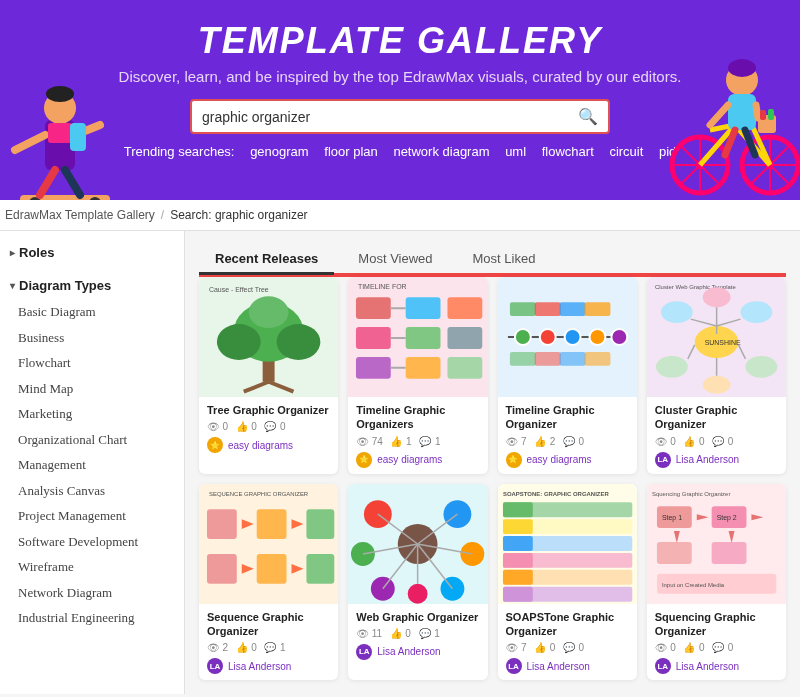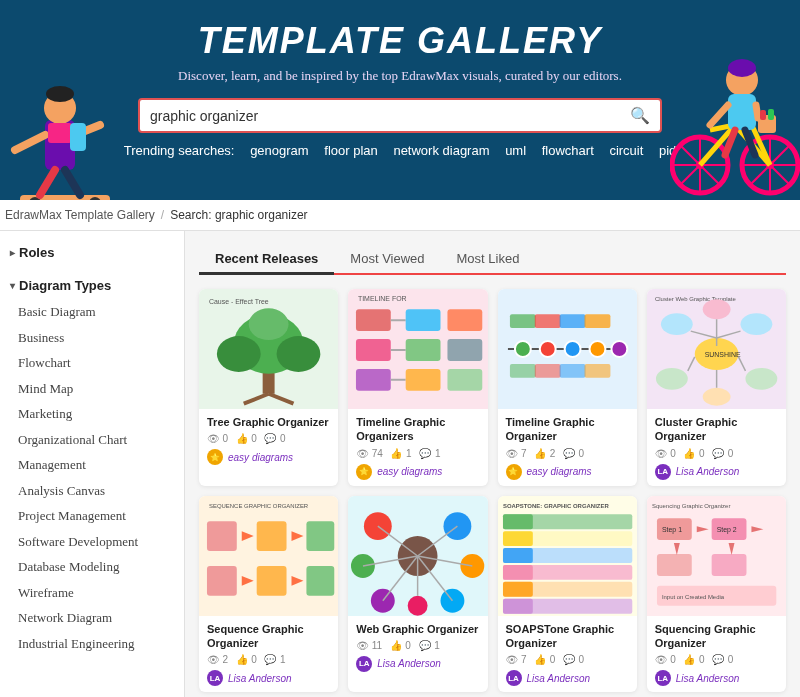--- a/index.html
+++ b/index.html
@@ -1,48 +1,47 @@
 <!DOCTYPE html>
 <html><head>
   <meta charset="utf-8">
   <style>
     * { box-sizing: border-box; margin: 0; padding: 0; }
     body { font-family: Arial, sans-serif; font-size: 13px; color: #333; background: #f5f5f5; width: 800px; }
 
     
     .header {
-      background: #0c4a6e;
+      background: #6d28d9;
       padding: 20px 0 18px;
       text-align: center;
       position: relative;
       overflow: hidden;
       min-height: 200px;
     }
     .header-title {
       font-size: 36px;
       font-weight: 900;
       color: #fff;
       letter-spacing: 2px;
       font-style: italic;
       text-transform: uppercase;
       margin-bottom: 6px;
     }
     .header-subtitle {
       color: #e8d5f5;
-      font-size: 13px;
+      font-size: 15px;
       margin-bottom: 14px;
-      font-family: Liberation Serif, serif;
     }
     .search-bar {
       display: flex;
       align-items: center;
       background: #fff;
       border: 2px solid #e05252;
       border-radius: 4px;
-      width: 524px;
+      width: 420px;
       margin: 0 auto 10px;
       padding: 6px 10px;
     }
     .search-bar input {
       border: none;
       outline: none;
       flex: 1;
       font-size: 14px;
       color: #333;
     }
@@ -126,23 +125,22 @@
     }
     .sidebar-divider { height: 12px; }
 
     
     .content-area {
       flex: 1;
       padding: 14px 14px;
     }
     .tabs {
       display: flex;
-      gap: 0;
-      margin-bottom: 14px;
-      border-bottom: 2px solid #ef4444;
+      gap: 8px;
+      border-bottom: 4px solid #ef4444;
     }
     .tab {
       padding: 6px 16px;
       cursor: pointer;
       font-size: 13px;
       color: #555;
       border-bottom: 3px solid transparent;
       margin-bottom: -2px;
     }
     .tab.active {
@@ -199,21 +197,21 @@
       gap: 5px;
       font-size: 10px;
     }
     .author-avatar {
       width: 16px; height: 16px;
       border-radius: 50%;
       background: #f0a500;
       display: flex; align-items: center; justify-content: center;
       font-size: 8px; color: #fff; font-weight: 700;
     }
-    .author-name { color: #7b2fbe; font-weight: 500; font-style: italic; }
+    .author-name { color: #7b2fbe; font-weight: 500; }
 
     
     .thumb-green { background: #e8f5e9; }
     .thumb-blue { background: #e3f2fd; }
     .thumb-yellow { background: #fffde7; }
     .thumb-pink { background: #fce4ec; }
     .thumb-orange { background: #fff3e0; }
     .thumb-teal { background: #e0f7fa; }
     .thumb-purple { background: #f3e5f5; }
     .thumb-red { background: #ffebee; }
@@ -330,21 +328,20 @@
     <div class="sidebar-item">Basic Diagram</div>
     <div class="sidebar-item">Business</div>
     <div class="sidebar-item">Flowchart</div>
     <div class="sidebar-item">Mind Map</div>
     <div class="sidebar-item">Marketing</div>
     <div class="sidebar-item">Organizational Chart</div>
     <div class="sidebar-item">Management</div>
     <div class="sidebar-item">Analysis Canvas</div>
     <div class="sidebar-item">Project Management</div>
     <div class="sidebar-item">Software Development</div>
-    <div class="sidebar-item">Database Modeling</div>
     <div class="sidebar-item">Wireframe</div>
     <div class="sidebar-item">Network Diagram</div>
     <div class="sidebar-item">Industrial Engineering</div>
 
   </div>
 
   <div class="content-area">
 
     <div class="tabs">
       <div class="tab active">Recent Releases</div>

